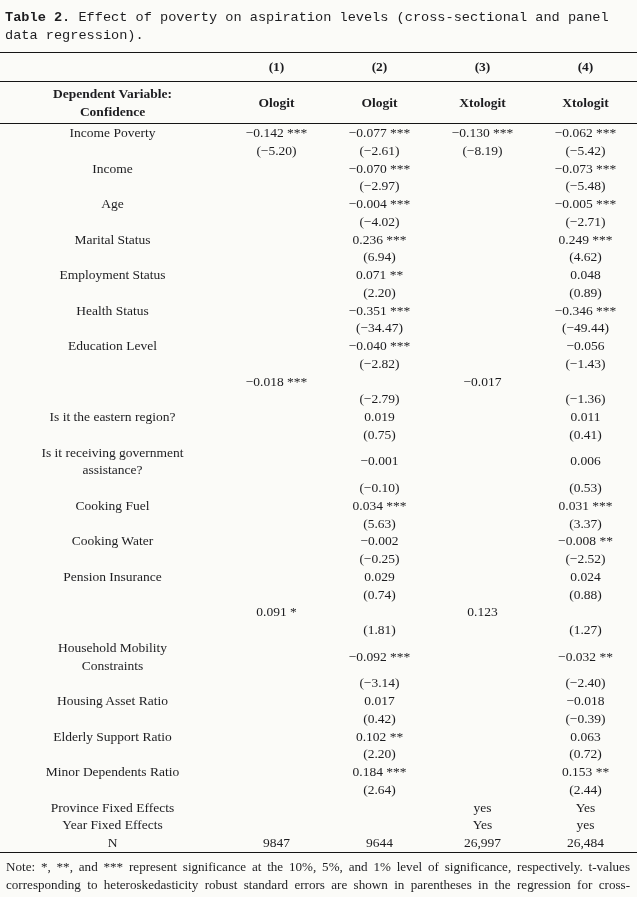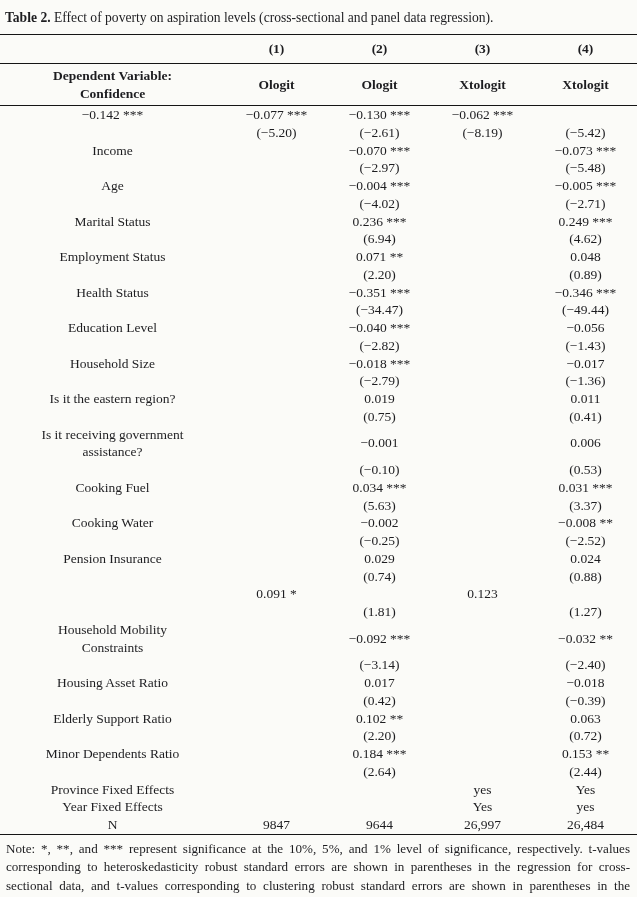--- a/index.html
+++ b/index.html
@@ -15,20 +15,21 @@
     color:var(--text);
     font-family:"Liberation Serif","DejaVu Serif",serif;
     font-size:13.5px;
     -webkit-font-smoothing:antialiased;
   }
   .b{ font-weight:bold; }
   .title{
     padding:9px 16px 7px 5px;
     font-size:13.6px;
     line-height:18px;
+    font-family:Liberation Mono, monospace;
   }
   .rule{
     border-top:1.6px solid var(--rule);
     height:0; width:637px;
   }
   .trow{
     display:grid;
     grid-template-columns:225px repeat(4,1fr);
     align-items:center;
     min-height:17.75px;
@@ -82,20 +83,21 @@
   <div class="c">Ologit</div>
   <div class="c">Ologit</div>
   <div class="c">Xtologit</div>
   <div class="c">Xtologit</div>
 </div>
 
 <div class="rule"></div>
 
 <div id="rows">
     <div class="trow">
+      <div class="c label">Income Poverty</div>
       <div class="c">−0.142 ***</div>
       <div class="c">−0.077 ***</div>
       <div class="c">−0.130 ***</div>
       <div class="c">−0.062 ***</div>
     </div>
     <div class="trow">
       <div class="c label"></div>
       <div class="c">(−5.20)</div>
       <div class="c">(−2.61)</div>
       <div class="c">(−8.19)</div>
@@ -179,21 +181,20 @@
       <div class="c">−0.056</div>
     </div>
     <div class="trow">
       <div class="c label"></div>
       <div class="c"></div>
       <div class="c">(−2.82)</div>
       <div class="c"></div>
       <div class="c">(−1.43)</div>
     </div>
     <div class="trow">
-      <div class="c label">Household Size</div>
       <div class="c"></div>
       <div class="c">−0.018 ***</div>
       <div class="c"></div>
       <div class="c">−0.017</div>
     </div>
     <div class="trow">
       <div class="c label"></div>
       <div class="c"></div>
       <div class="c">(−2.79)</div>
       <div class="c"></div>

